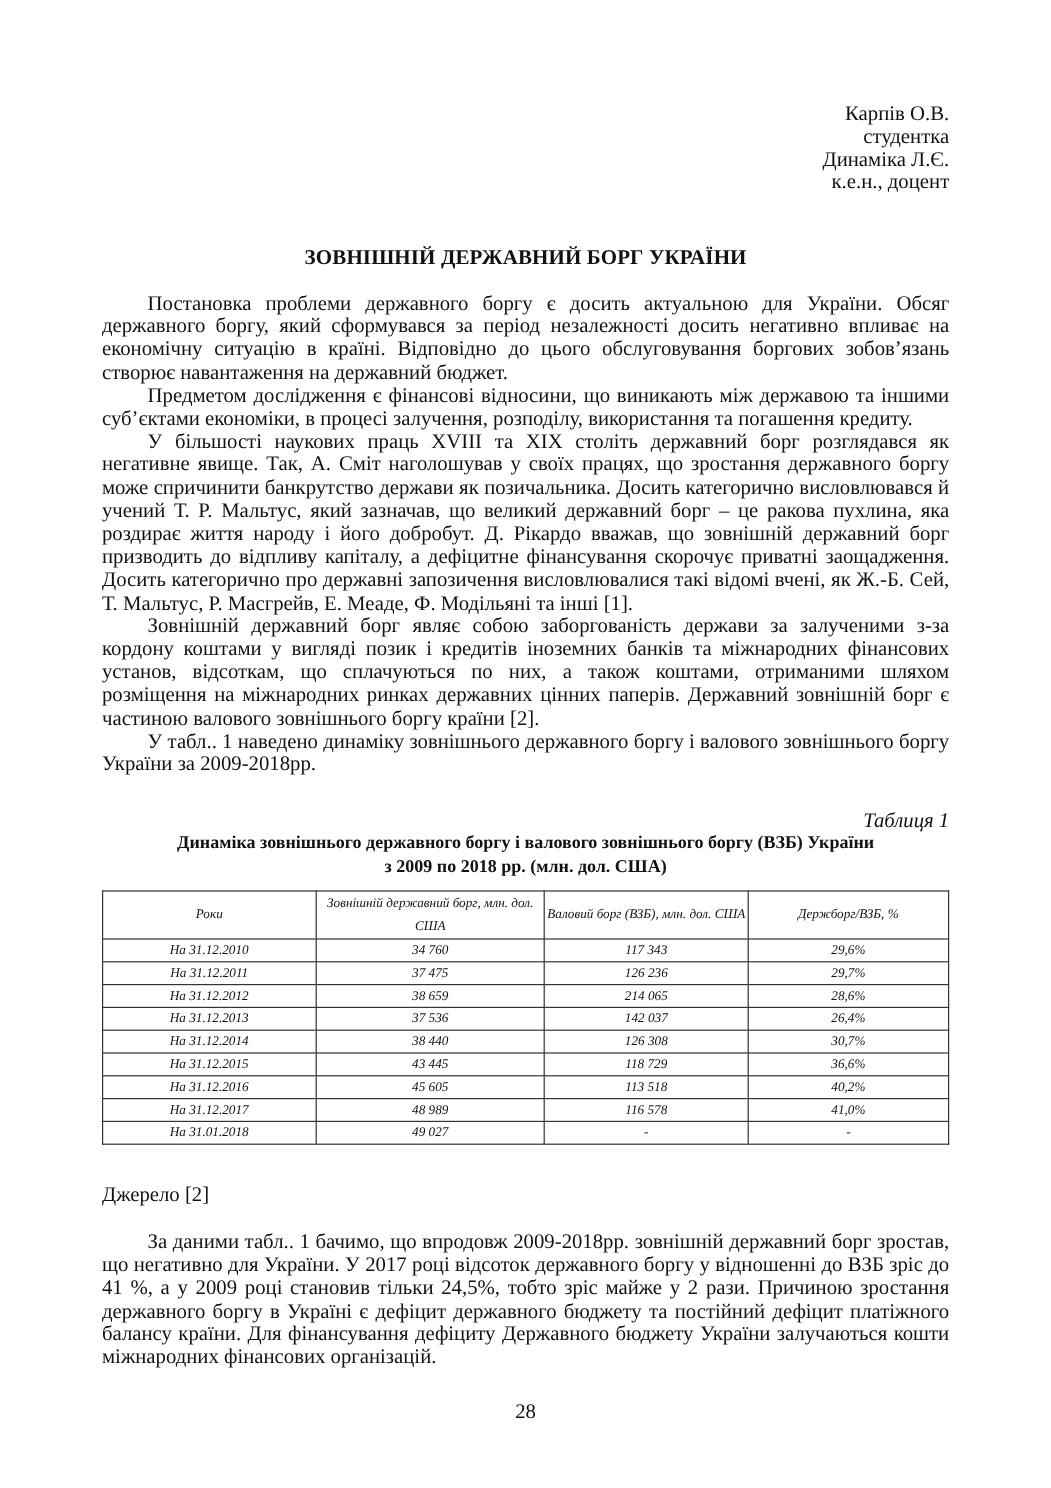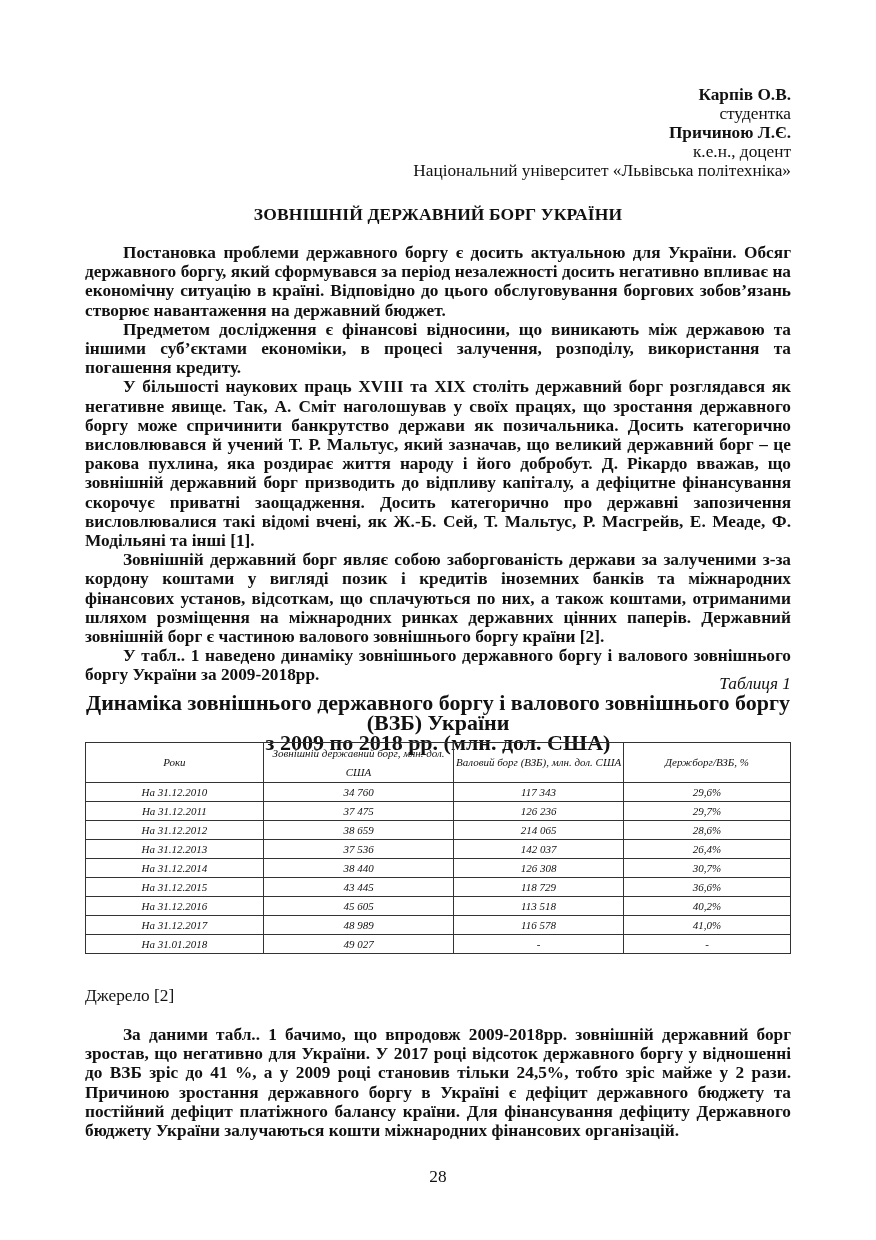--- a/index.html
+++ b/index.html
@@ -2,50 +2,49 @@
 <html><head>
 <meta charset="utf-8">
 <style>
   html, body { margin: 0; padding: 0; background: #ffffff; }
   body {
     width: 876px; height: 1240px; position: relative; overflow: hidden;
     font-family: "Liberation Serif", serif; color: #111; font-size: 17.3px;
   }
   .page { position: absolute; left: 85px; top: 0; width: 706px; }
   .authors { position: absolute; right: 0; top: 85px; text-align: right; line-height: 19px; }
-  .authors .b { font-weight: bold; }
+  .authors .b { font-weight: normal; }
   .title { position: absolute; left: 0; width: 706px; top: 204px; text-align: center;
            font-weight: bold; font-size: 17.5px; letter-spacing: 0.1px; }
-  .body-text { position: absolute; left: 0; width: 706px; text-align: justify; line-height: 19.2px; font-weight: bold; }
+  .body-text { position: absolute; left: 0; width: 706px; text-align: justify; line-height: 19.2px; }
   .body-text p { margin: 0; text-indent: 38px; }
   .p1 { top: 243px; }
   .tbl-label { position: absolute; right: 0; top: 674px; font-style: italic; }
   .tbl-title { position: absolute; left: -4px; width: 714px; top: 693px; text-align: center;
-               font-weight: bold; line-height: 20px; font-size: 22px; }
+               font-weight: bold; line-height: 20px; font-size: 15px; }
   table.data { position: absolute; left: 0; top: 742px; width: 706px; border-collapse: collapse;
                font-size: 11px; font-style: italic; }
   table.data th, table.data td { border: 1px solid #333; text-align: center; padding: 0;
                font-weight: normal; line-height: 18px; height: 18px; }
   table.data th { line-height: 19px; height: 39px; }
   .c1 { width: 180px; } .c2 { width: 193px; } .c3 { width: 172px; } .c4 { width: 169px; }
   .source { position: absolute; left: 0; top: 986px; }
   .p2 { top: 1025px; }
   .pagenum { position: absolute; left: 0; width: 706px; top: 1167px; text-align: center; }
 </style>
 </head>
 <body>
 
 <div class="page">
 
   <div class="authors">
     <div class="b">Карпів О.В.</div>
     <div>студентка</div>
-    <div class="b">Причиною Л.Є.</div>
+    <div class="b">Динаміка Л.Є.</div>
     <div>к.е.н., доцент</div>
-    <div>Національний університет «Львівська політехніка»</div>
   </div>
 
   <div class="title">ЗОВНІШНІЙ ДЕРЖАВНИЙ БОРГ УКРАЇНИ</div>
 
   <div class="body-text p1">
     <p>Постановка проблеми державного боргу є досить актуальною для України. Обсяг державного боргу, який сформувався за період незалежності досить негативно впливає на економічну ситуацію в країні. Відповідно до цього обслуговування боргових зобов’язань створює навантаження на державний бюджет.</p>
     <p>Предметом дослідження є фінансові відносини, що виникають між державою та іншими суб’єктами економіки, в процесі залучення, розподілу, використання та погашення кредиту.</p>
     <p>У більшості наукових праць XVIII та XIX століть державний борг розглядався як негативне явище. Так, А. Сміт наголошував у своїх працях, що зростання державного боргу може спричинити банкрутство держави як позичальника. Досить категорично висловлювався й учений Т. Р. Мальтус, який зазначав, що великий державний борг – це ракова пухлина, яка роздирає життя народу і його добробут. Д. Рікардо вважав, що зовнішній державний борг призводить до відпливу капіталу, а дефіцитне фінансування скорочує приватні заощадження. Досить категорично про державні запозичення висловлювалися такі відомі вчені, як Ж.-Б. Сей, Т. Мальтус, Р. Масгрейв, Е. Меаде, Ф. Модільяні та інші [1].</p>
     <p>Зовнішній державний борг являє собою заборгованість держави за залученими з-за кордону коштами у вигляді позик і кредитів іноземних банків та міжнародних фінансових установ, відсоткам, що сплачуються по них, а також коштами, отриманими шляхом розміщення на міжнародних ринках державних цінних паперів. Державний зовнішній борг є частиною валового зовнішнього боргу країни [2].</p>
     <p>У табл.. 1 наведено динаміку зовнішнього державного боргу і валового зовнішнього боргу України за 2009-2018рр.</p>

